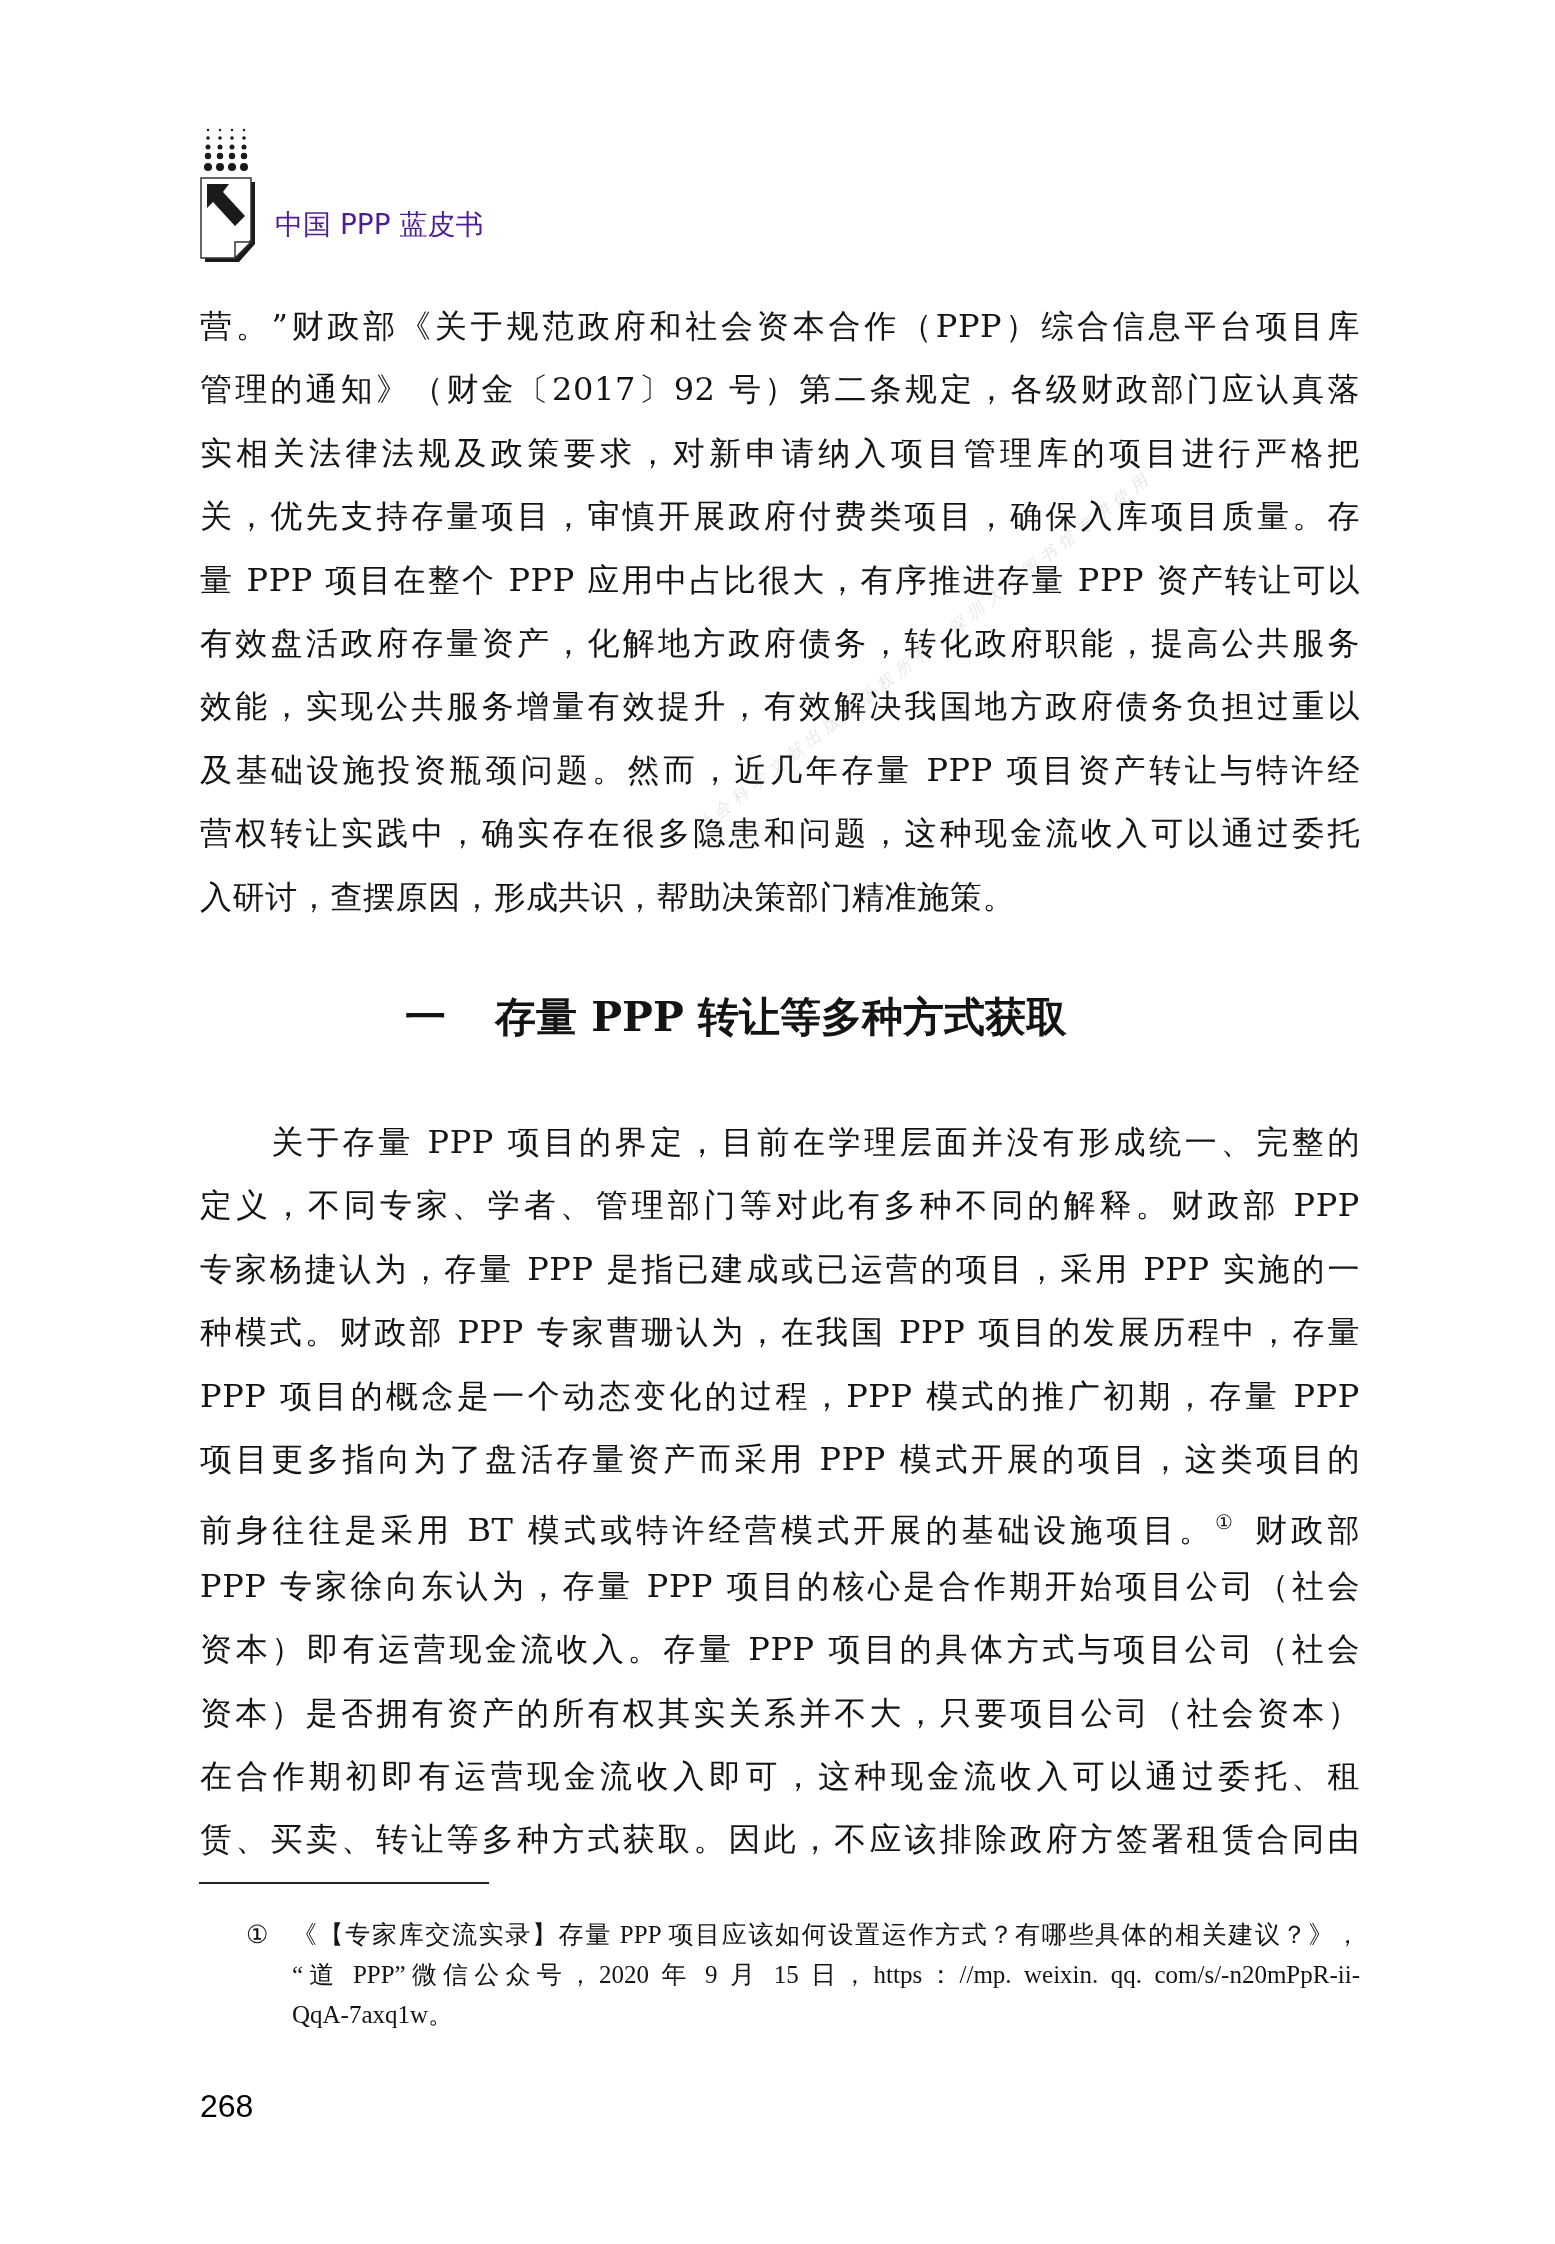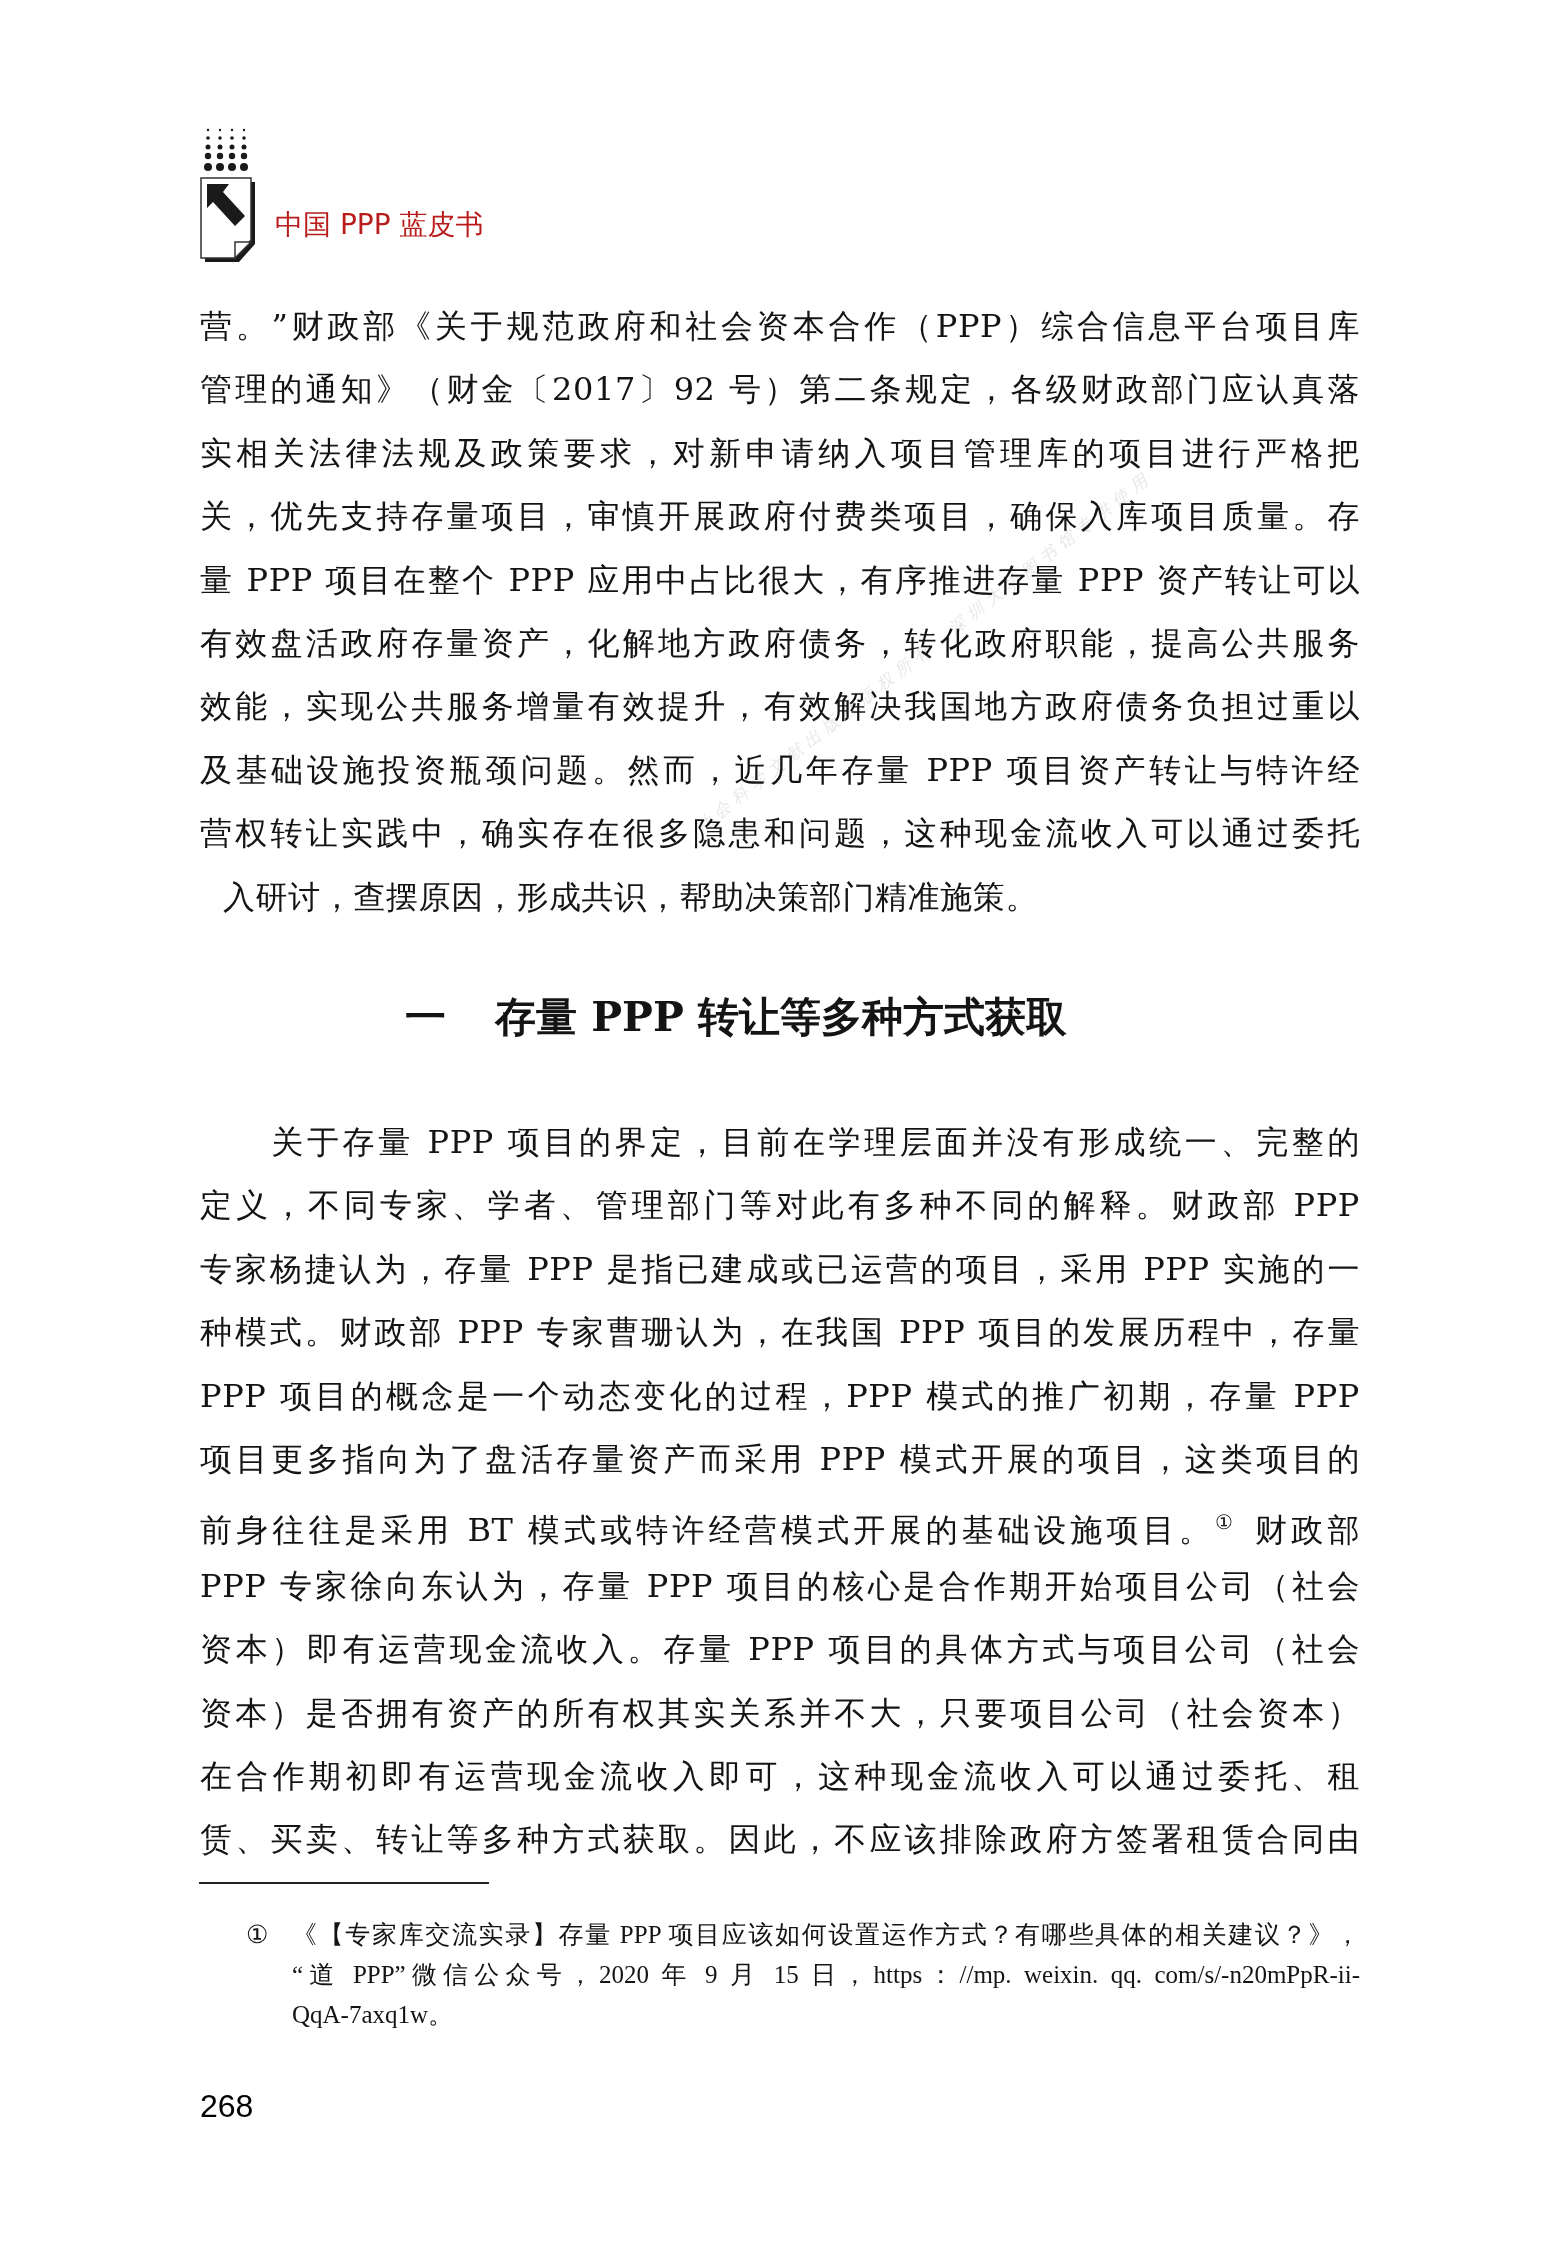--- a/index.html
+++ b/index.html
@@ -3,27 +3,27 @@
   <meta charset="utf-8">
   <style>
     html, body { margin: 0; padding: 0; background: #ffffff; }
     body { width: 1555px; height: 2244px; position: relative; overflow: hidden;
            font-family: "DejaVu Serif", "Liberation Serif", serif; color: #141414; }
     .abs { position: absolute; }
 
     
     .hdr-icon { left: 199px; top: 126px; width: 62px; height: 140px; }
     .hdr-title { left: 275px; top: 206px; font-family: "DejaVu Sans", "Liberation Sans", sans-serif;
-                 font-size: 28px; letter-spacing: 0px; color: #b91c1c; white-space: nowrap; }
+                 font-size: 28px; letter-spacing: 0px; color: #4c1d95; white-space: nowrap; }
 
     
     .para { left: 200px; width: 1160px; font-size: 32px; line-height: 63.4px;
             text-align: justify; text-justify: inter-character; letter-spacing: 0.6px; }
     .para .line { display: block; white-space: nowrap; text-align-last: justify; height: 63.4px; }
-    .para .line.last { text-align-last: left; margin-left: 23px; }
+    .para .line.last { text-align-last: left; }
 
     #para1 { top: 295px; }
     #para2 { top: 1111px; }
 
     .section-heading { left: 405px; top: 990px; font-size: 41px; font-weight: bold; white-space: nowrap; }
     .section-heading .num { display: inline-block; width: 90px; }
 
     .footnote-rule { left: 199px; top: 1882px; width: 290px; height: 0; border-top: 2px solid #222; }
     .footnote { left: 250px; width: 1110px; top: 1915px; font-size: 25px; line-height: 40px; }
     .footnote .line { display: block; white-space: nowrap; font-family: Liberation Serif, serif; }

